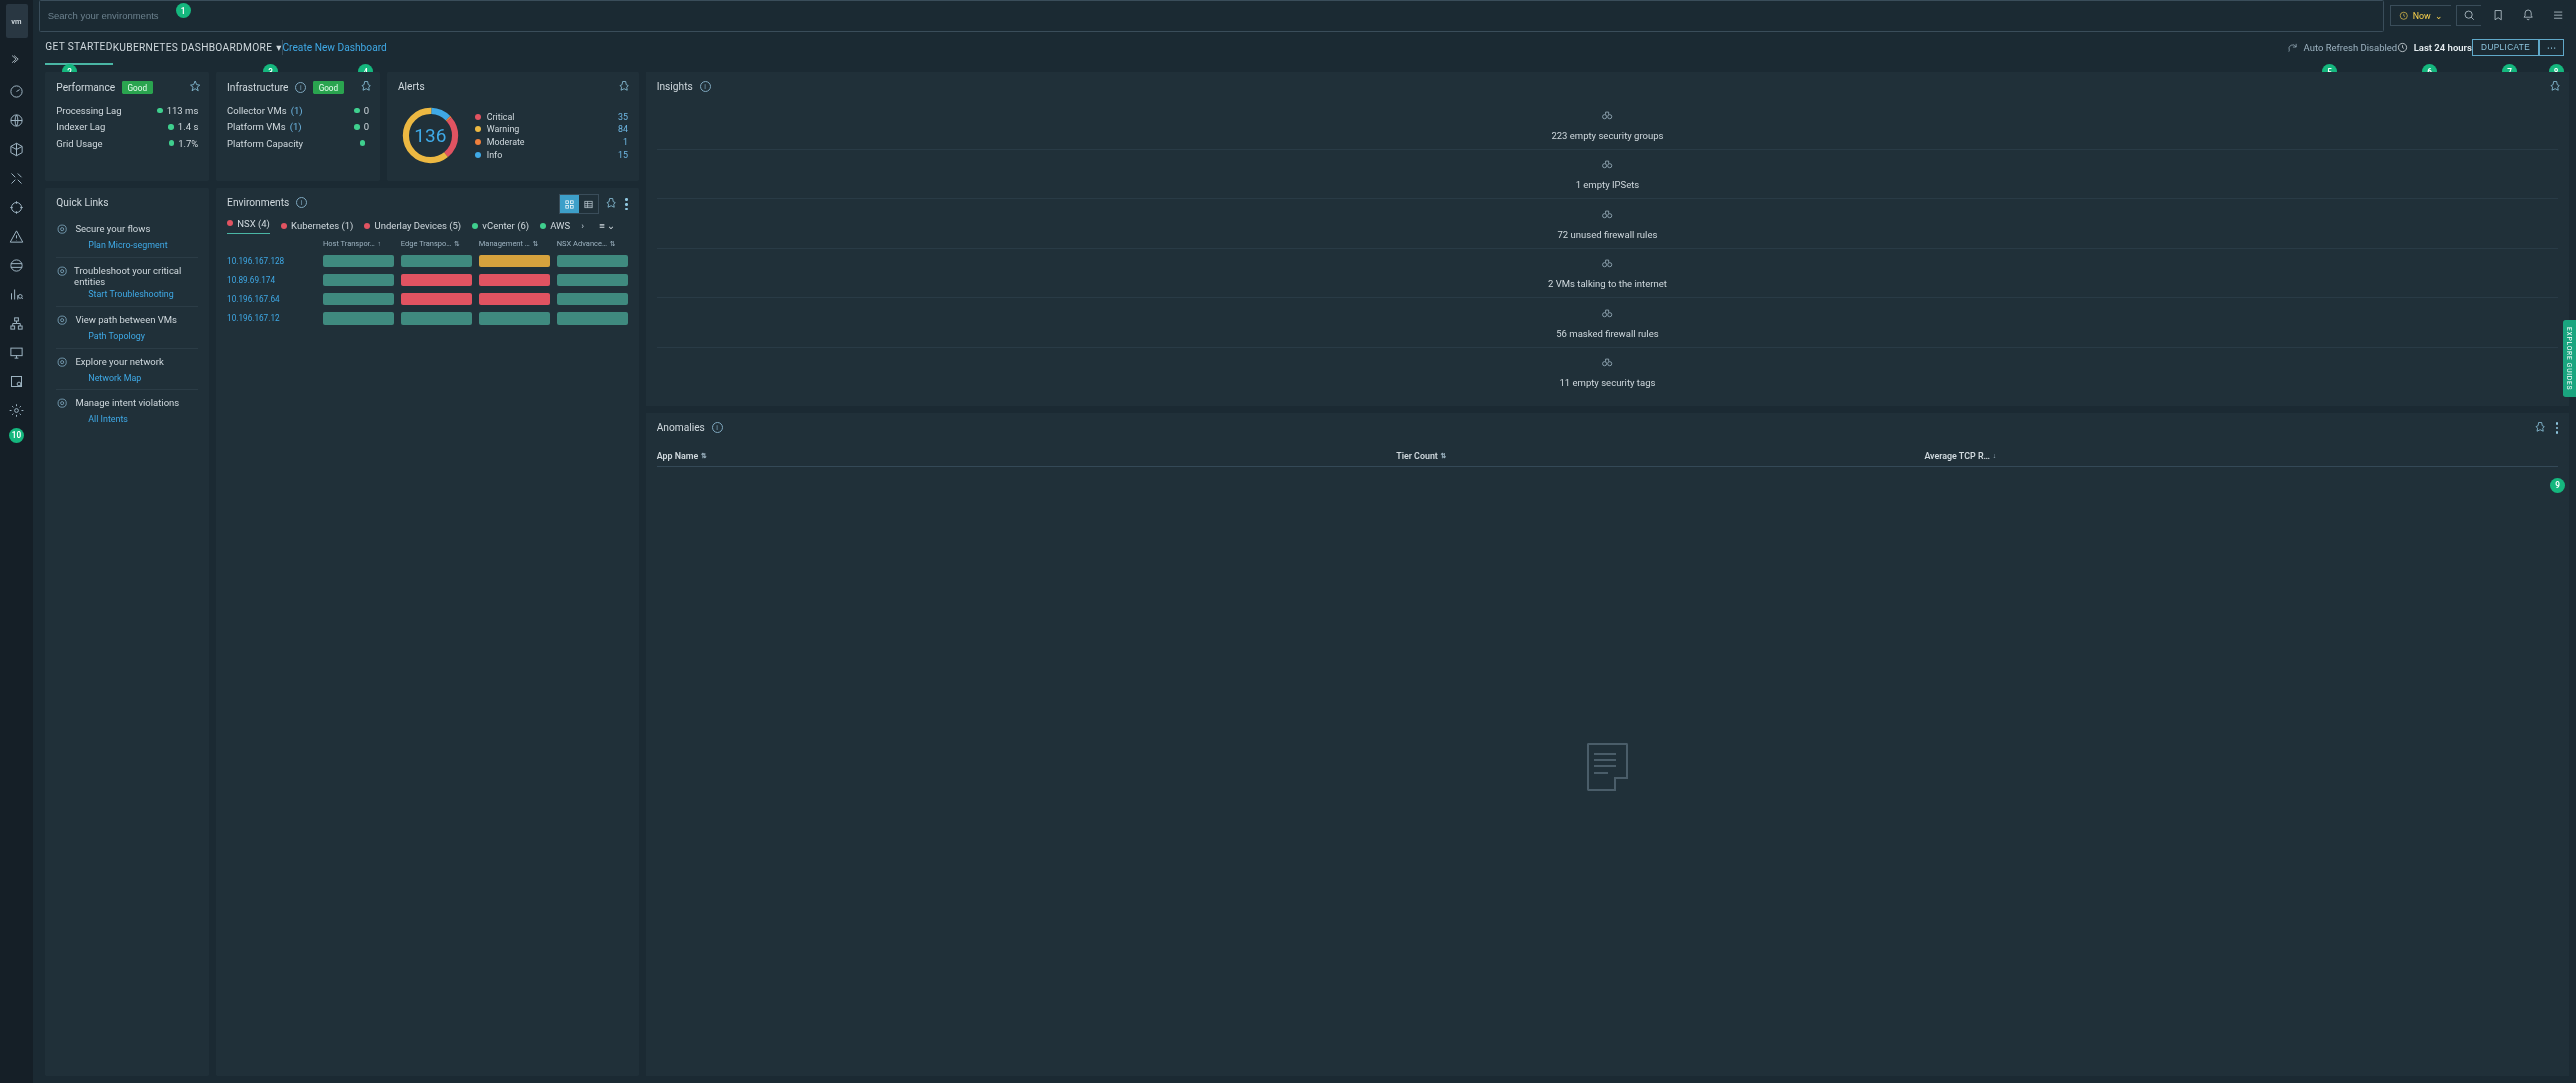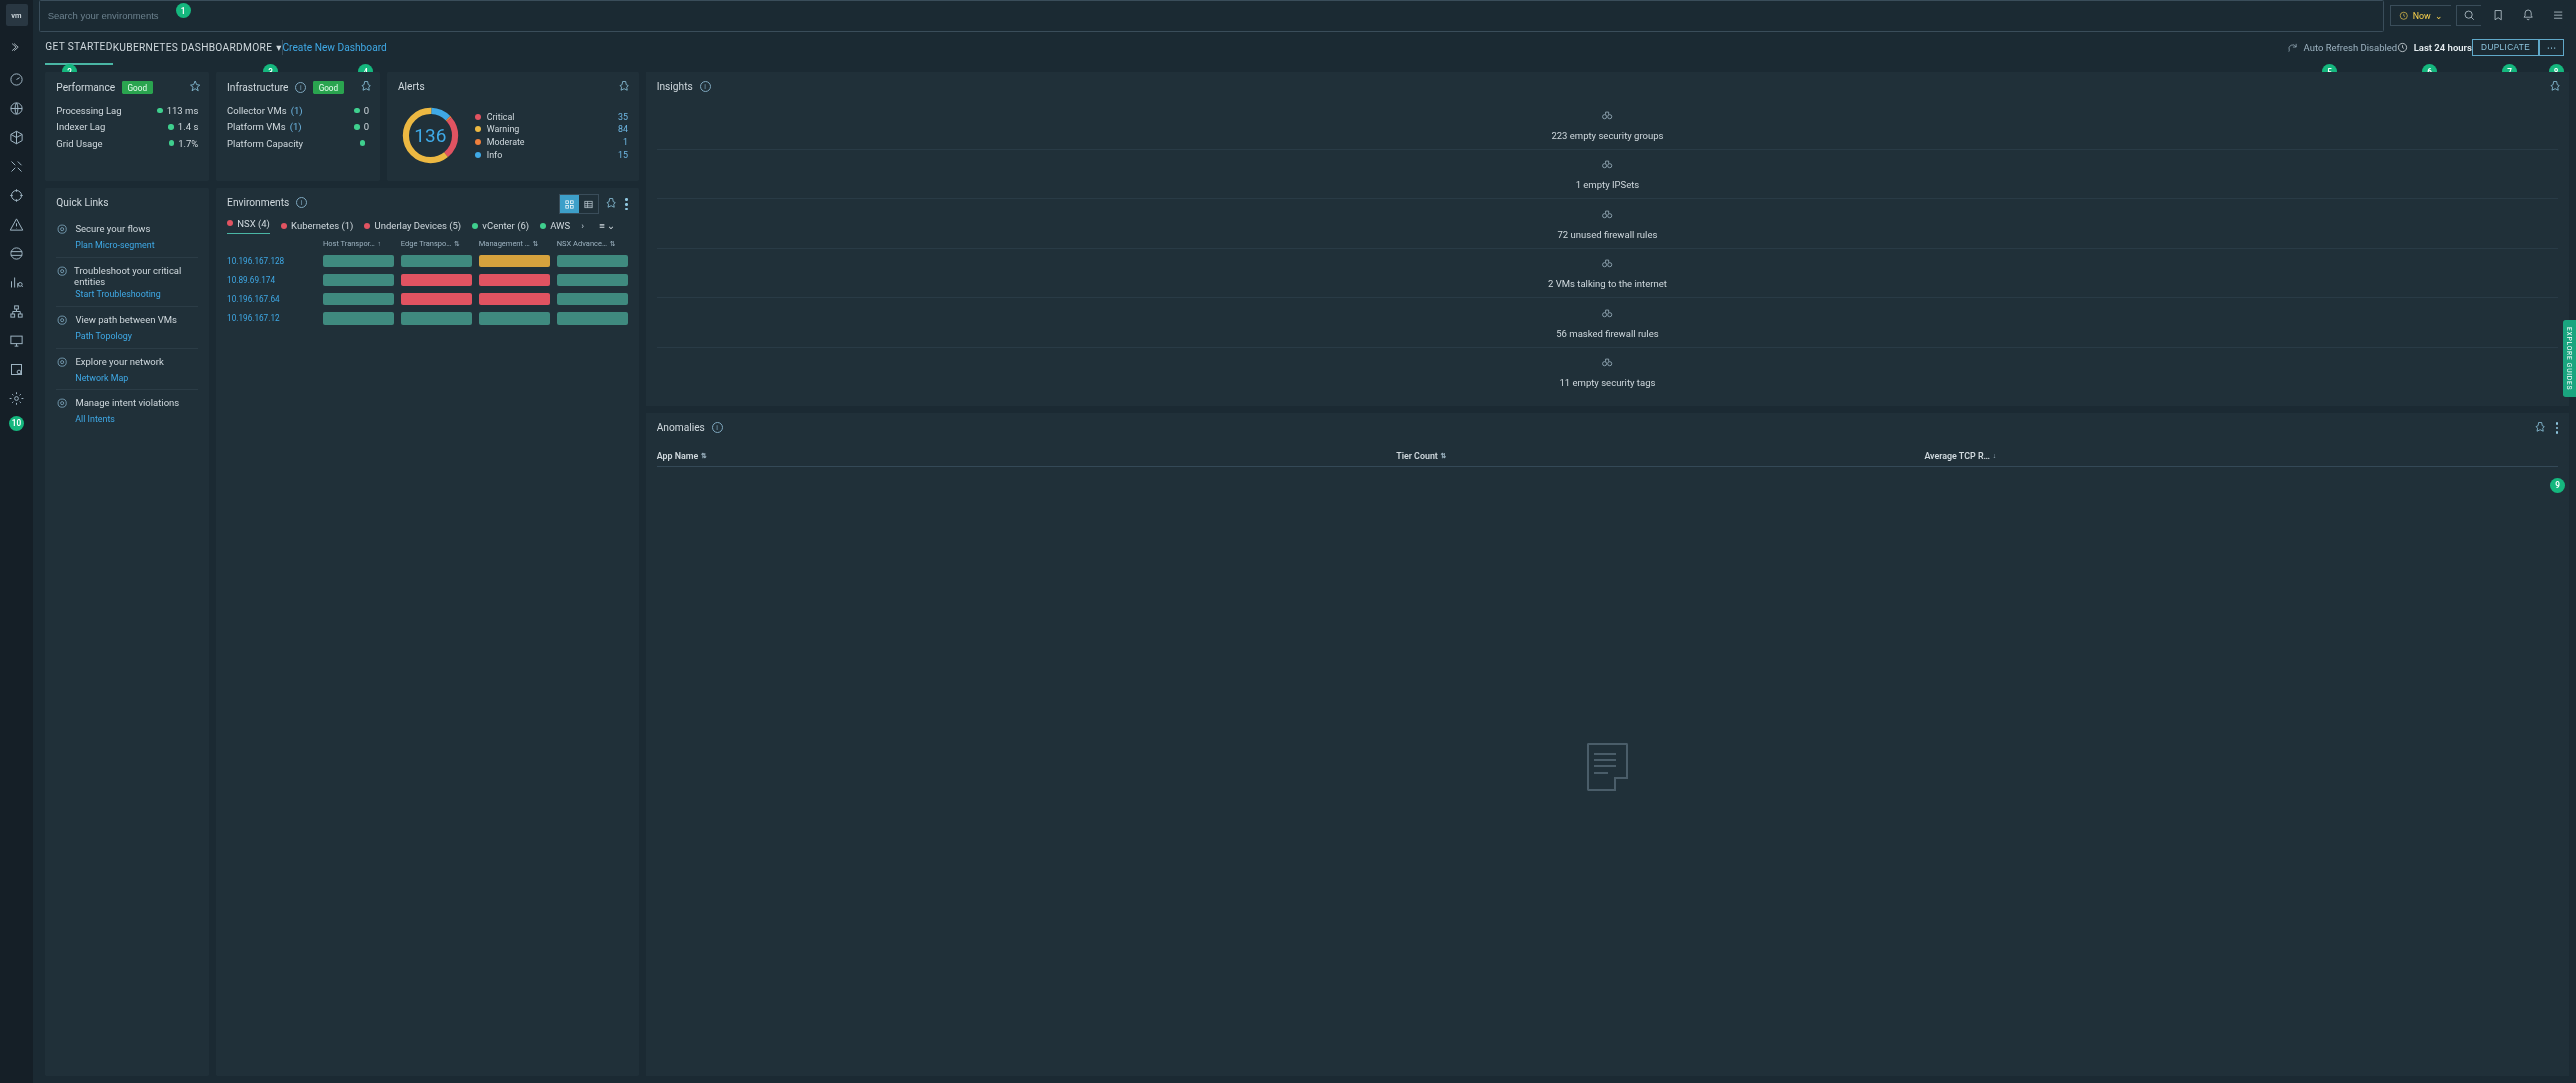--- a/index.html
+++ b/index.html
@@ -15,21 +15,21 @@
 
 .leftnav {
   width: 33px;
   background: #151f27;
   display: flex;
   flex-direction: column;
   align-items: center;
   padding-top: 4.1px;
 }
 .logo-cell {
-  width: 22px; height: 22px;
+  width: 22px; height: 34px;
   background: #293742;
   border-radius: 2px;
   display: flex; align-items: center; justify-content: center;
   margin-bottom: 12.3px;
   color: #d0d9de;
   font-size: 7.5px;
   font-weight: 600;
 }
 .leftnav .expand-icon { color:#bac8d1; margin: 2.7px 0 9.5px; }
 .leftnav .nav-icon {
@@ -160,21 +160,21 @@
 .alert-label .d{ width:6.1px;height:6.1px;border-radius:50%;}
 .alert-val{ color:#6fb9e6;}
 
 
 #card-quicklinks{ grid-column:1; grid-row:2; }
 .ql-item{ padding:6.8px 0; border-bottom:0.7px solid #2b3c46;}
 .ql-item:first-of-type{ padding-top:2.7px;}
 .ql-head{ display:flex; gap:5.5px; align-items:flex-start;}
 .ql-icon{ width:13.6px; color:#7fa8bf;}
 .ql-title{ color:#d0d9de; font-size:9.5px;}
-.ql-link{ color:#3fa9e6; font-size:8.9px; margin-left:19px; margin-top:2.7px; display:block; cursor:pointer;}
+.ql-link{ color:#3fa9e6; font-size:8.9px; margin-left:32px; margin-top:2.7px; display:block; cursor:pointer;}
 
 
 #card-env{ grid-column:2 / span 2; grid-row:2; }
 .env-header{ display:flex; align-items:center; gap:6.8px;}
 .env-actions{ position:absolute; top:6.8px; right:8.2px; display:flex; align-items:center; gap:5.5px;}
 .view-toggle{ display:flex; border:0.7px solid #3a4d5a;}
 .view-btn{ width:19px; height:17.7px; display:flex; align-items:center; justify-content:center; color:#bac8d1; cursor:pointer;}
 .view-btn.active{ background:#3d9fc9; color:#fff;}
 .env-tabs{ display:flex; align-items:center; gap:11px; margin:9.5px 0 4.1px; position:relative;}
 .env-tab{ display:flex; align-items:center; gap:4.1px; font-size:9.5px; cursor:pointer;}

